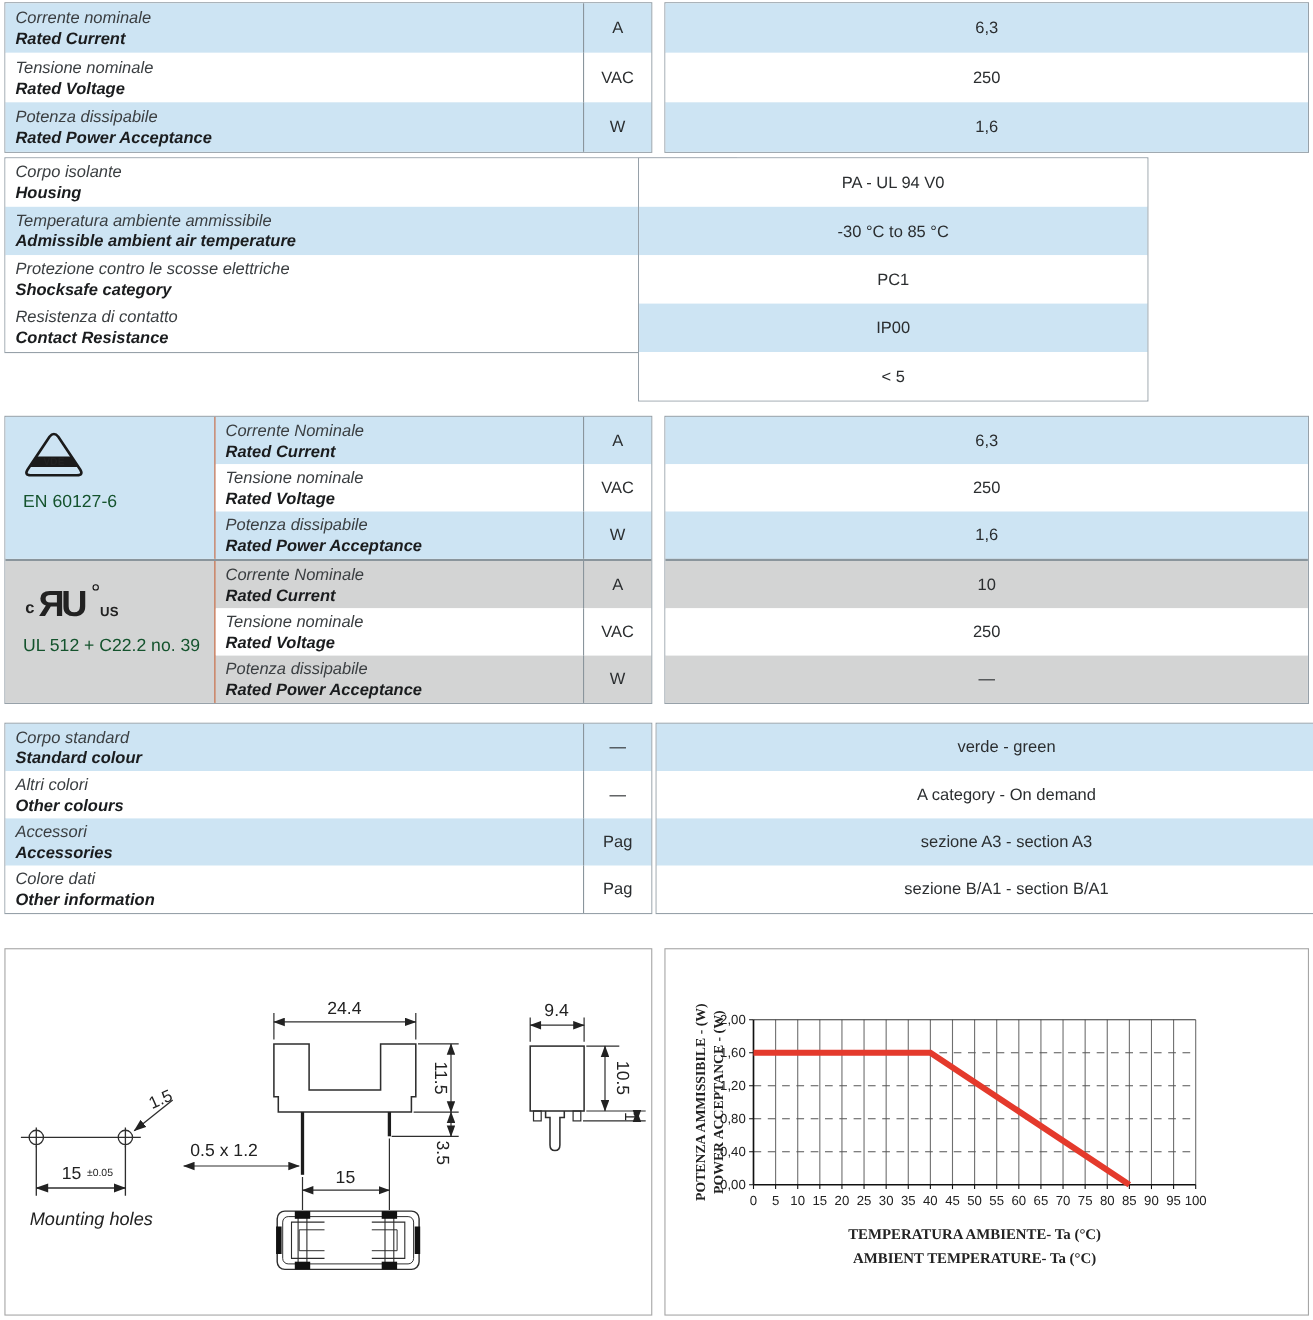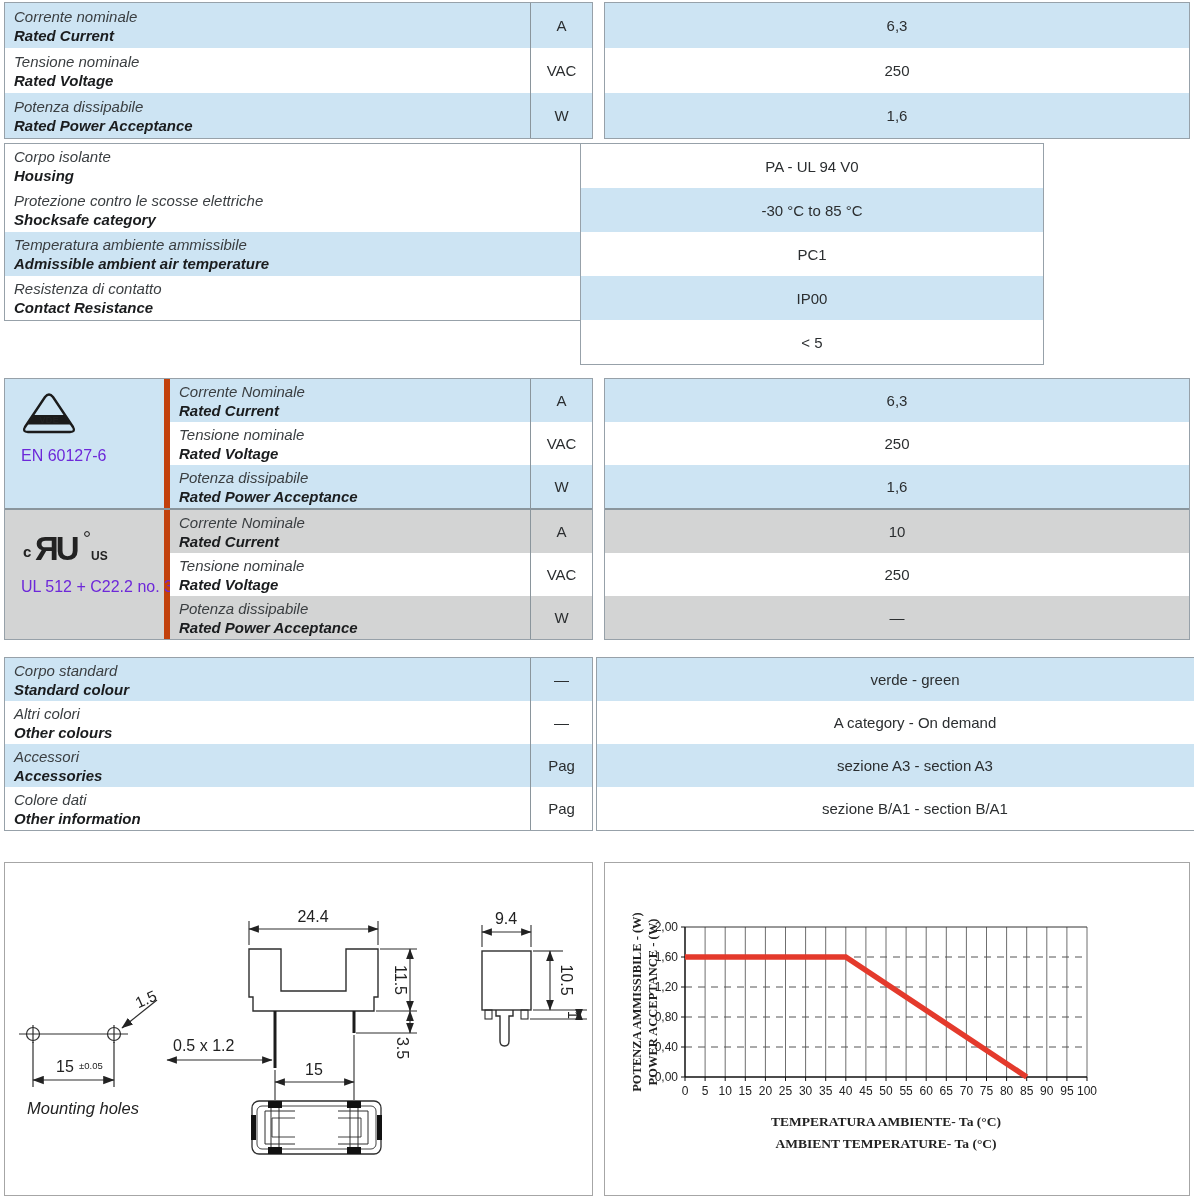--- a/index.html
+++ b/index.html
@@ -12,24 +12,24 @@
   .bg-blue { background: #cde4f3; } .bg-white { background: #ffffff; } .bg-gray { background: #d3d4d4; }
 
   .desc { flex: 1; padding: 2px 0 2px 9px; display: flex; flex-direction: column; justify-content: center; overflow: hidden; font-style: italic; }
   .it { font-size: 15px; color: #3a3e41; line-height: 19px; white-space: nowrap; }
   .en { font-size: 15px; font-weight: bold; color: #1a1c1e; line-height: 19px; white-space: nowrap; }
   .unit { width: 62px; align-self: stretch; display: flex; align-items: center; justify-content: center;
           border-left: 1px solid #8a959c; font-size: 15px; color: #2b2e30; }
   .vrow { justify-content: center; font-size: 15px; color: #2b2e30; }
 
   .cert-block { display: flex; }
-  .logo-cell { width: 165px; border-right: 6px solid #c2410c; padding: 14px 0 0 16px; }
+  .logo-cell { width: 191px; border-right: 1px solid #c2410c; padding: 14px 0 0 16px; }
   .cert-rows { flex: 1; }
   .cert-div { height: 2px; background: #8a959c; }
-  .std-label { font-size: 16px; color: #6d28d9; margin-top: 6px; white-space: nowrap; }
+  .std-label { font-size: 16px; color: #14532d; margin-top: 6px; white-space: nowrap; }
 
   .panel { position: absolute; border: 1px solid #a6a6a6; background: #fff; }
   svg text { font-family: "Liberation Sans", sans-serif; fill: #222; }
   svg .serif { font-family: "Liberation Serif", serif; }
 </style>
 </head>
 <body>
 
 <div class="page">
 
@@ -64,33 +64,33 @@
   </div>
 
   <div class="tbl" style="left:4px;top:143px;width:666px;">
     <div class="row h44 bg-white">
       <div class="desc">
         <span class="it">Corpo isolante</span>
         <span class="en">Housing</span>
       </div>
       <div class="unit">—</div>
     </div>
+    <div class="row h44 bg-blue">
+      <div class="desc">
+        <span class="it">Temperatura ambiente ammissibile</span>
+        <span class="en">Admissible ambient air temperature</span>
+      </div>
+      <div class="unit">°C</div>
+    </div>
     <div class="row h44 bg-white">
       <div class="desc">
         <span class="it">Protezione contro le scosse elettriche</span>
         <span class="en">Shocksafe category</span>
       </div>
       <div class="unit">PC</div>
-    </div>
-    <div class="row h44 bg-blue">
-      <div class="desc">
-        <span class="it">Temperatura ambiente ammissibile</span>
-        <span class="en">Admissible ambient air temperature</span>
-      </div>
-      <div class="unit">°C</div>
     </div>
     <div class="row h44 bg-white">
       <div class="desc">
         <span class="it">Resistenza di contatto</span>
         <span class="en">Contact Resistance</span>
       </div>
       <div class="unit">mΩ</div>
     </div>
   </div>
 

